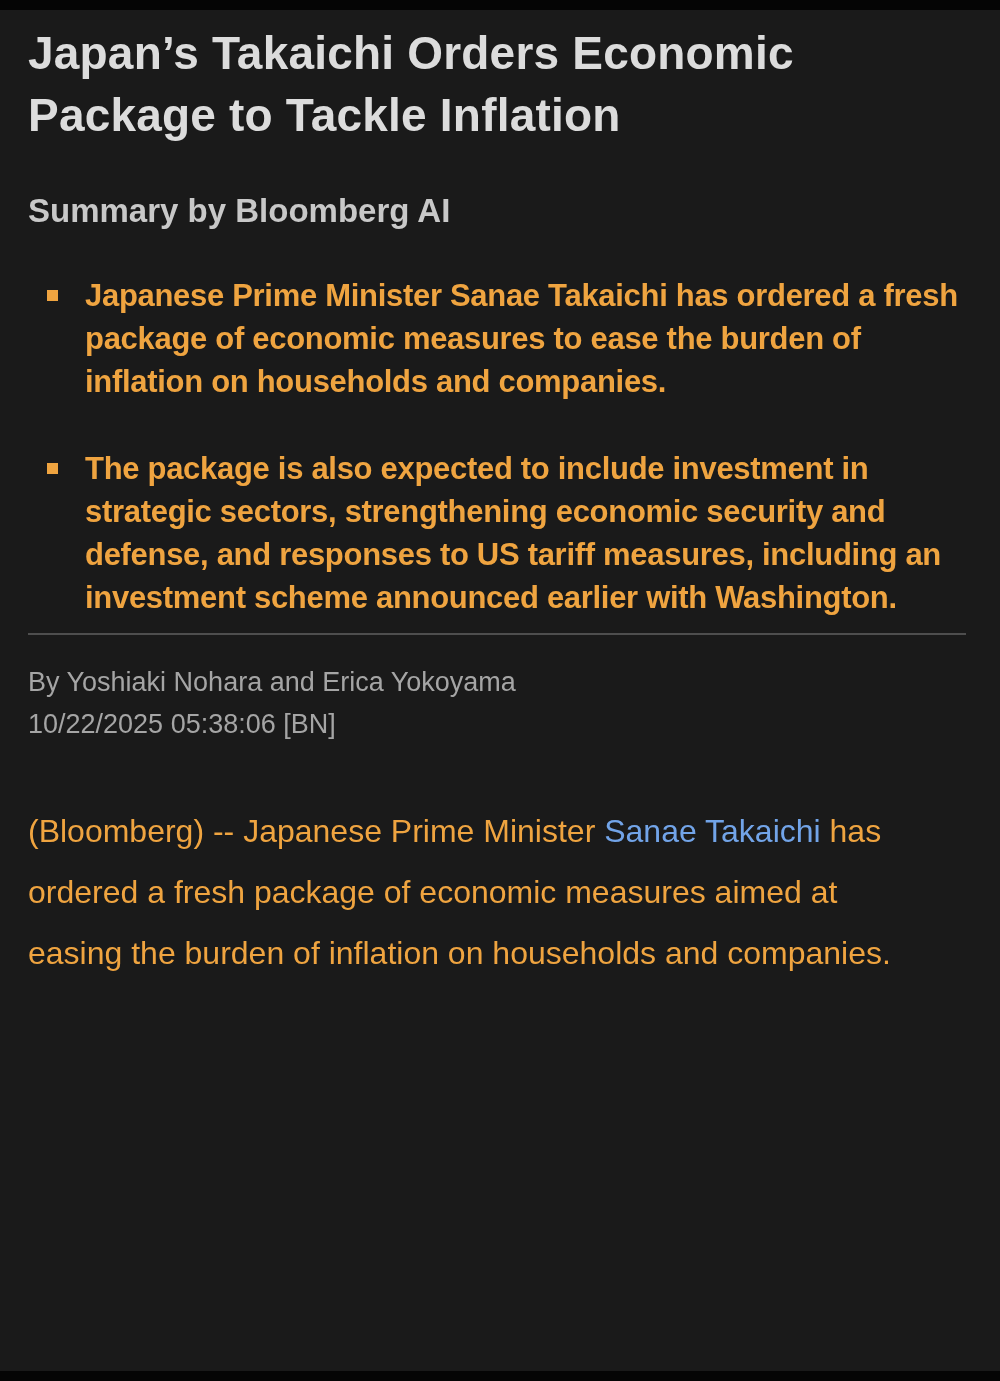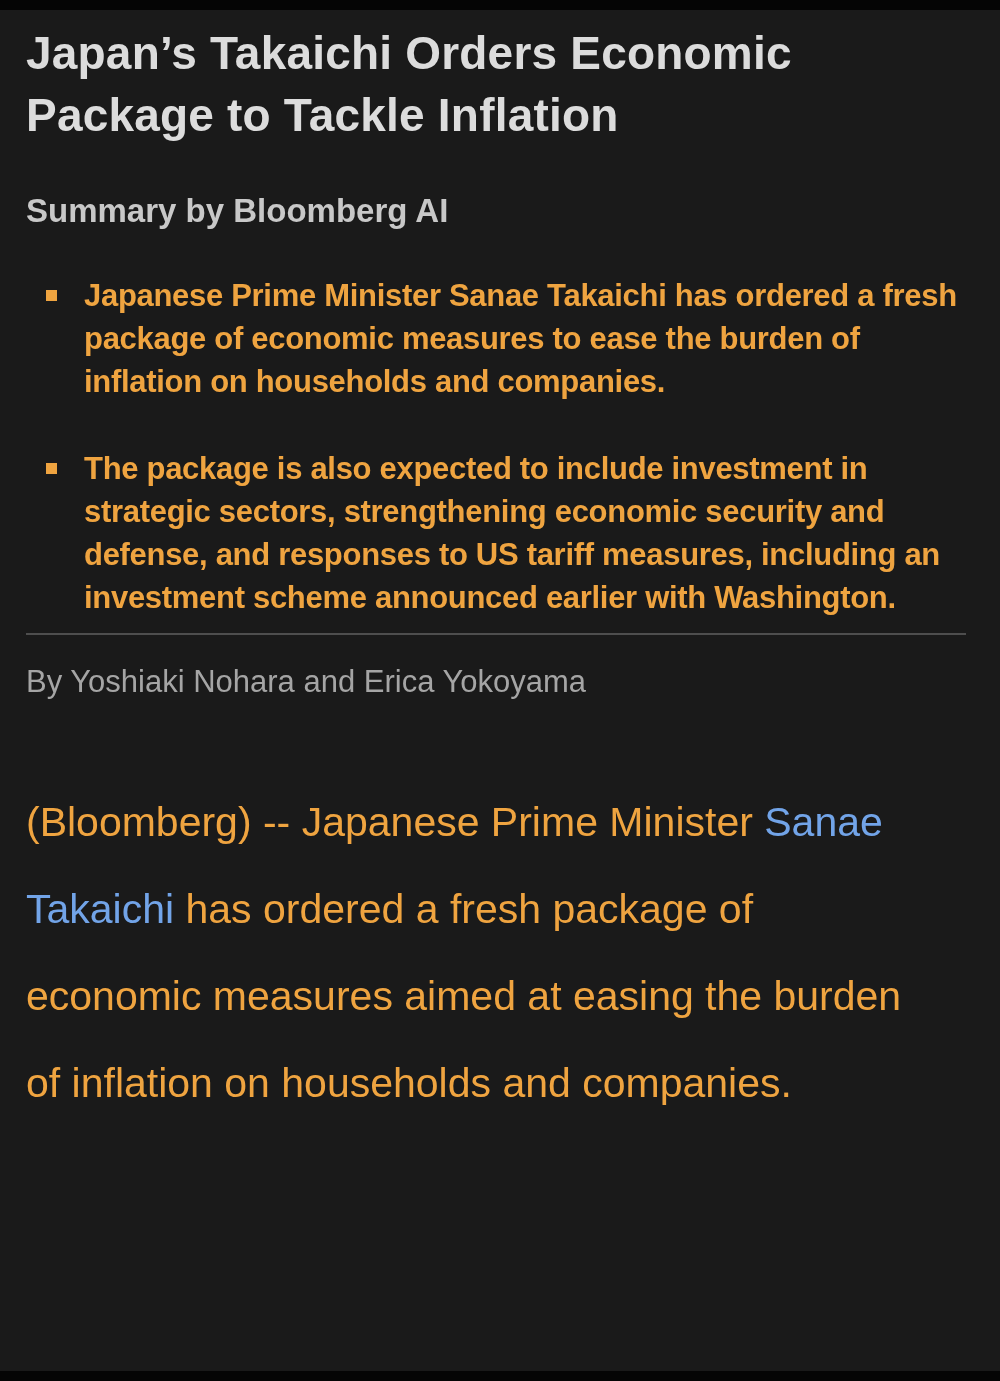--- a/index.html
+++ b/index.html
@@ -26,23 +26,23 @@
     height: 10px;
     background: #050505;
     z-index: 5;
   }
   .frame-bar.top { top: 0; }
   .frame-bar.bottom { bottom: 0; }
 
   .content {
     position: absolute;
     top: 10px;
-    left: 0;
+    left: 8px;
     right: 0;
-    padding: 12px 34px 0 26px;
+    padding: 12px 34px 0 20px;
   }
 
   .headline {
     margin: 0;
     font-size: 46px;
     line-height: 62px;
     font-weight: 700;
     letter-spacing: 0.2px;
     color: #dcdcdc;
   }
@@ -85,31 +85,31 @@
   .divider {
     border: none;
     border-top: 2px solid #4e4e4e;
     margin: 14px 0 0 0;
     width: 100%;
   }
 
   .byline-block {
     margin-top: 26px;
     color: #a5a5a5;
-    font-size: 31px;
+    font-size: 27px;
     line-height: 42px;
     font-weight: 400;
   }
 
   .article-body {
-    margin-top: 76px;
+    margin-top: 56px;
     max-width: 900px;
     color: #efa440;
-    font-size: 41px;
-    line-height: 87px;
+    font-size: 32px;
+    line-height: 61px;
     font-weight: 400;
   }
   .article-link {
     color: #72a4e8;
     text-decoration: none;
     cursor: pointer;
   }
 </style>
 </head>
 <body>
@@ -131,20 +131,21 @@
       <div class="bullet-item">
         <span class="bullet-square"></span>
         <span class="bullet-text">The package is also expected to include investment in strategic sectors, strengthening economic security and defense, and responses to US tariff measures, including an investment scheme announced earlier with Washington.</span>
       </div>
     </div>
 
     <hr class="divider">
 
     <div class="byline-block">
       <div>By Yoshiaki Nohara and Erica Yokoyama</div>
+      <div>10/22/2025 05:38:06 [BN]</div>
     </div>
 
     <p class="article-body"><span>(Bloomberg) -- Japanese Prime Minister </span><span class="article-link">Sanae Takaichi</span><span> has ordered a fresh package of economic measures aimed at easing the burden of inflation on households and companies.</span></p>
 
   </div>
 
   <div class="frame-bar bottom"></div>
 </div>
 
 </body></html>

